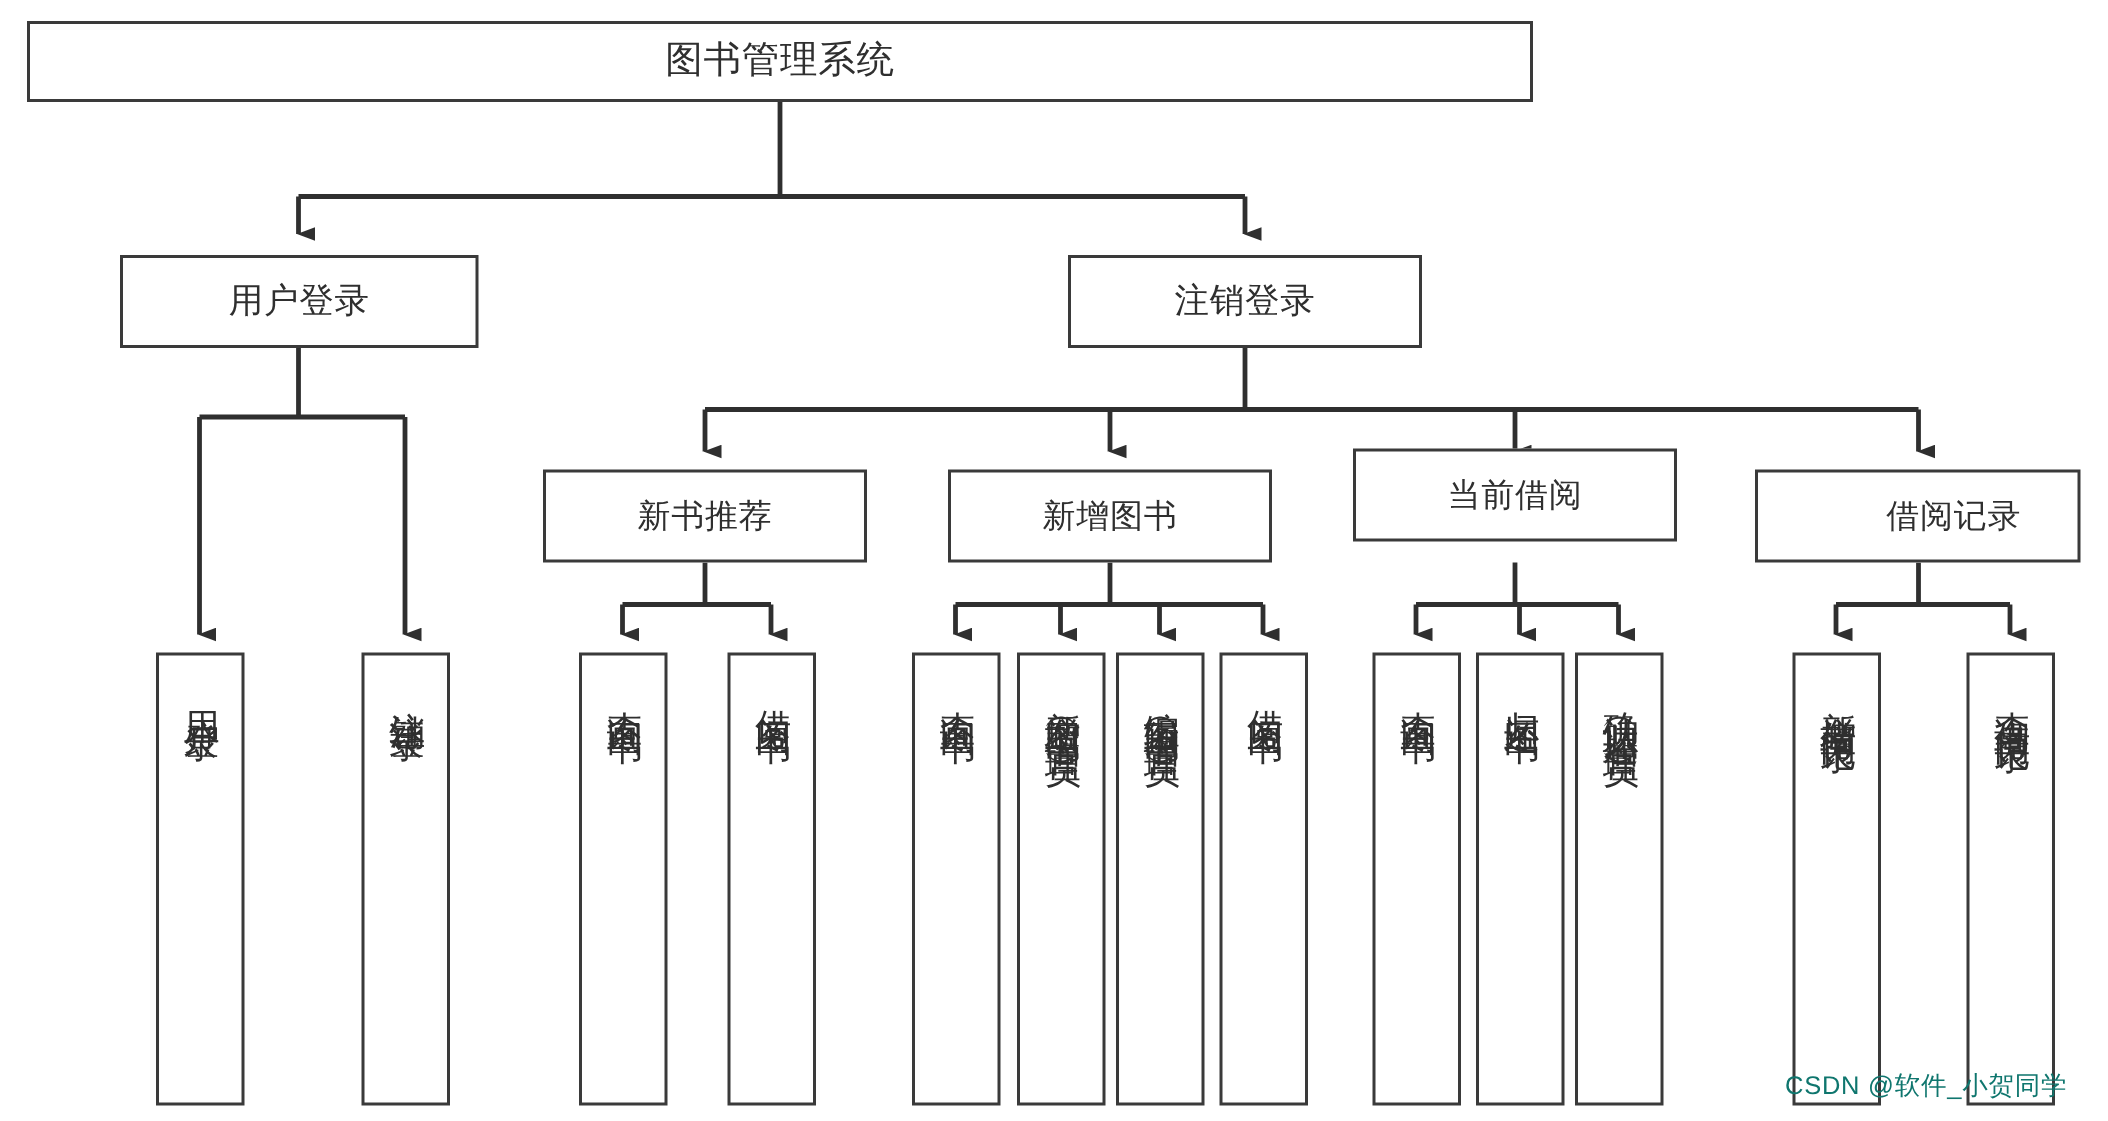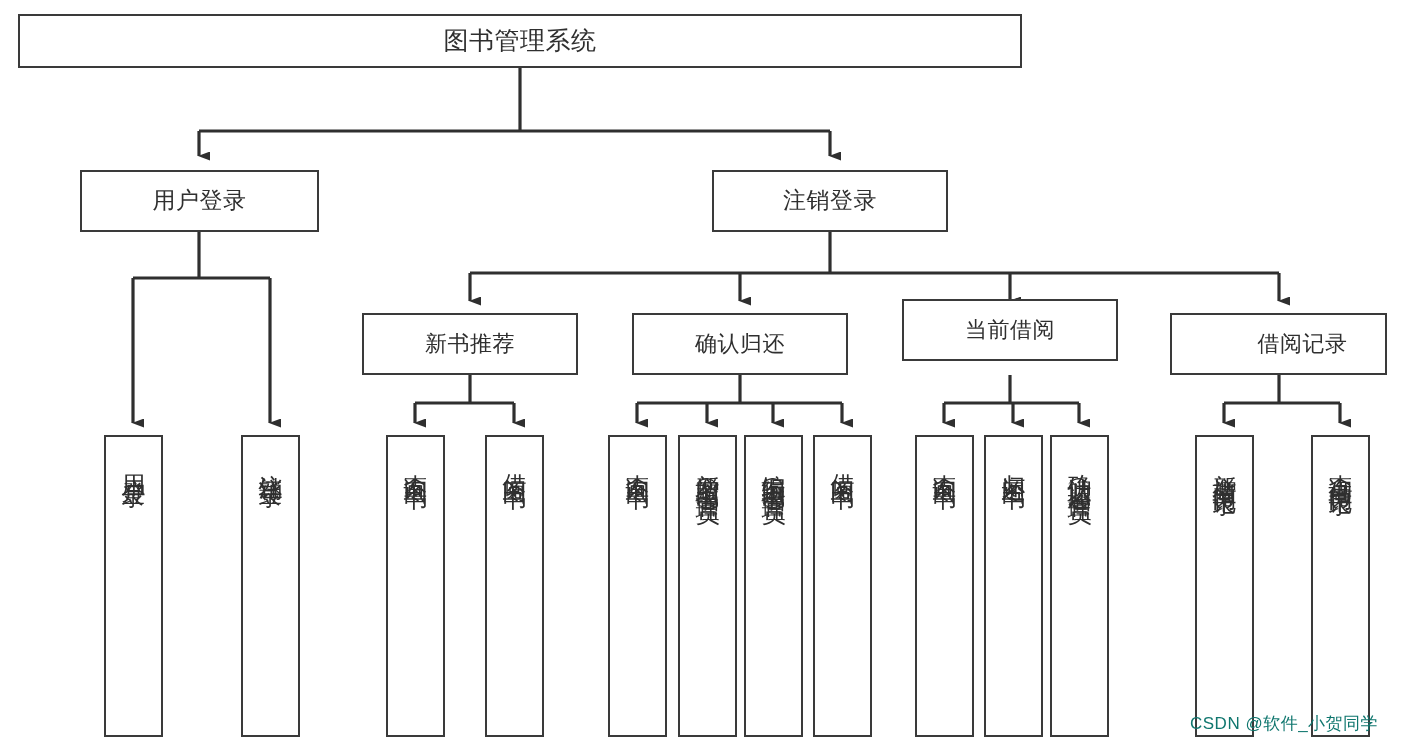--- a/index.html
+++ b/index.html
@@ -134,21 +134,21 @@
 
   <div class="node-box lvl1" style="left:712px; top:170px; width:236px; height:62px;">
     <span class="node-label">注销登录</span>
   </div>
 
   <div class="node-box lvl2" style="left:362px; top:313px; width:216px; height:62px;">
     <span class="node-label">新书推荐</span>
   </div>
 
   <div class="node-box lvl2" style="left:632px; top:313px; width:216px; height:62px;">
-    <span class="node-label">确认归还</span>
+    <span class="node-label">新增图书</span>
   </div>
 
   <div class="node-box lvl2" style="left:902px; top:299px; width:216px; height:62px;">
     <span class="node-label">当前借阅</span>
   </div>
 
   <div class="node-box lvl2" style="left:1170px; top:313px; width:217px; height:62px;padding-left:48px;">
     <span class="node-label">借阅记录</span>
   </div>
 

